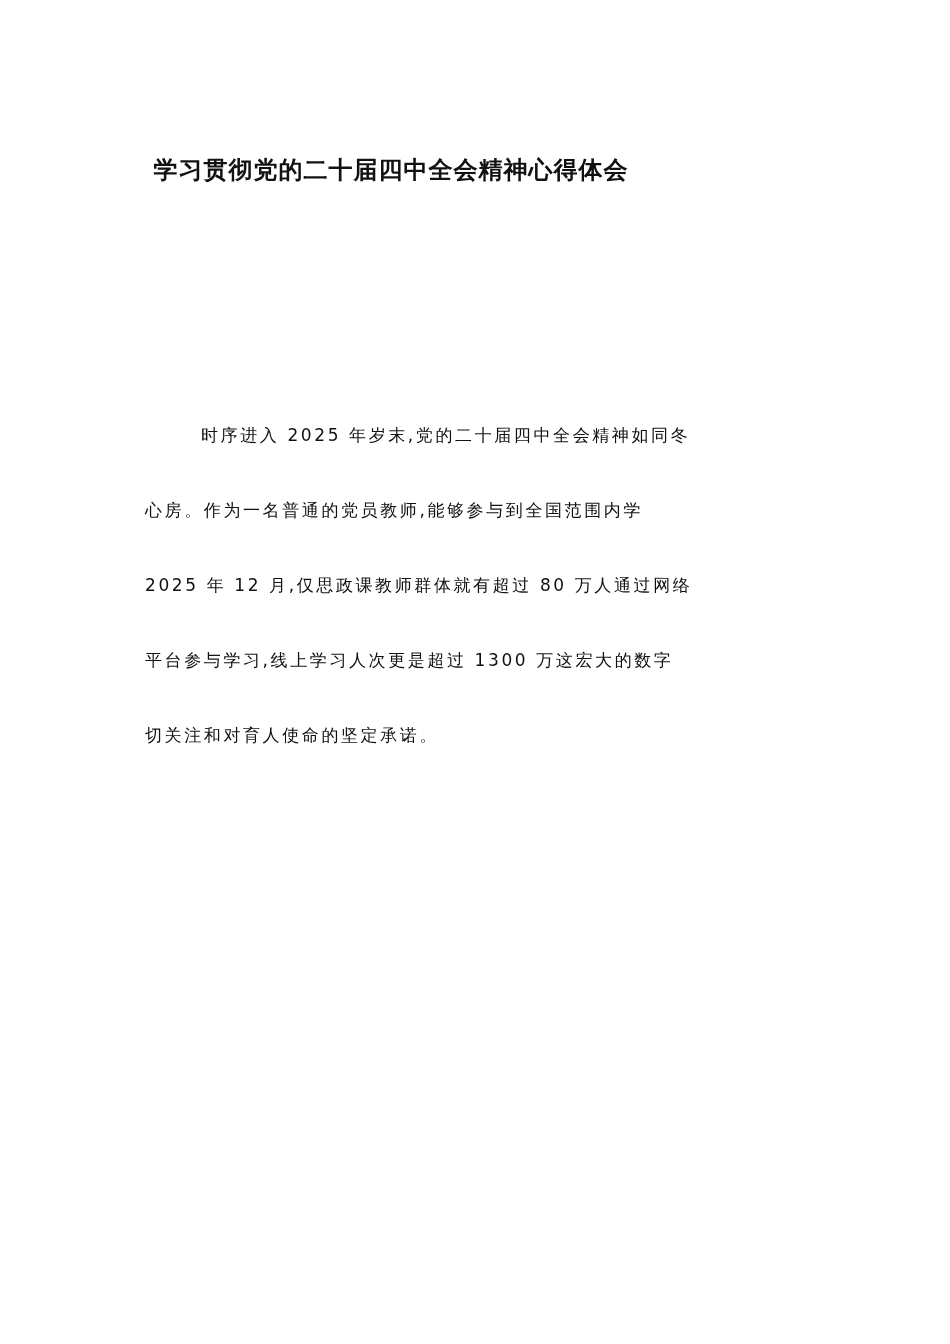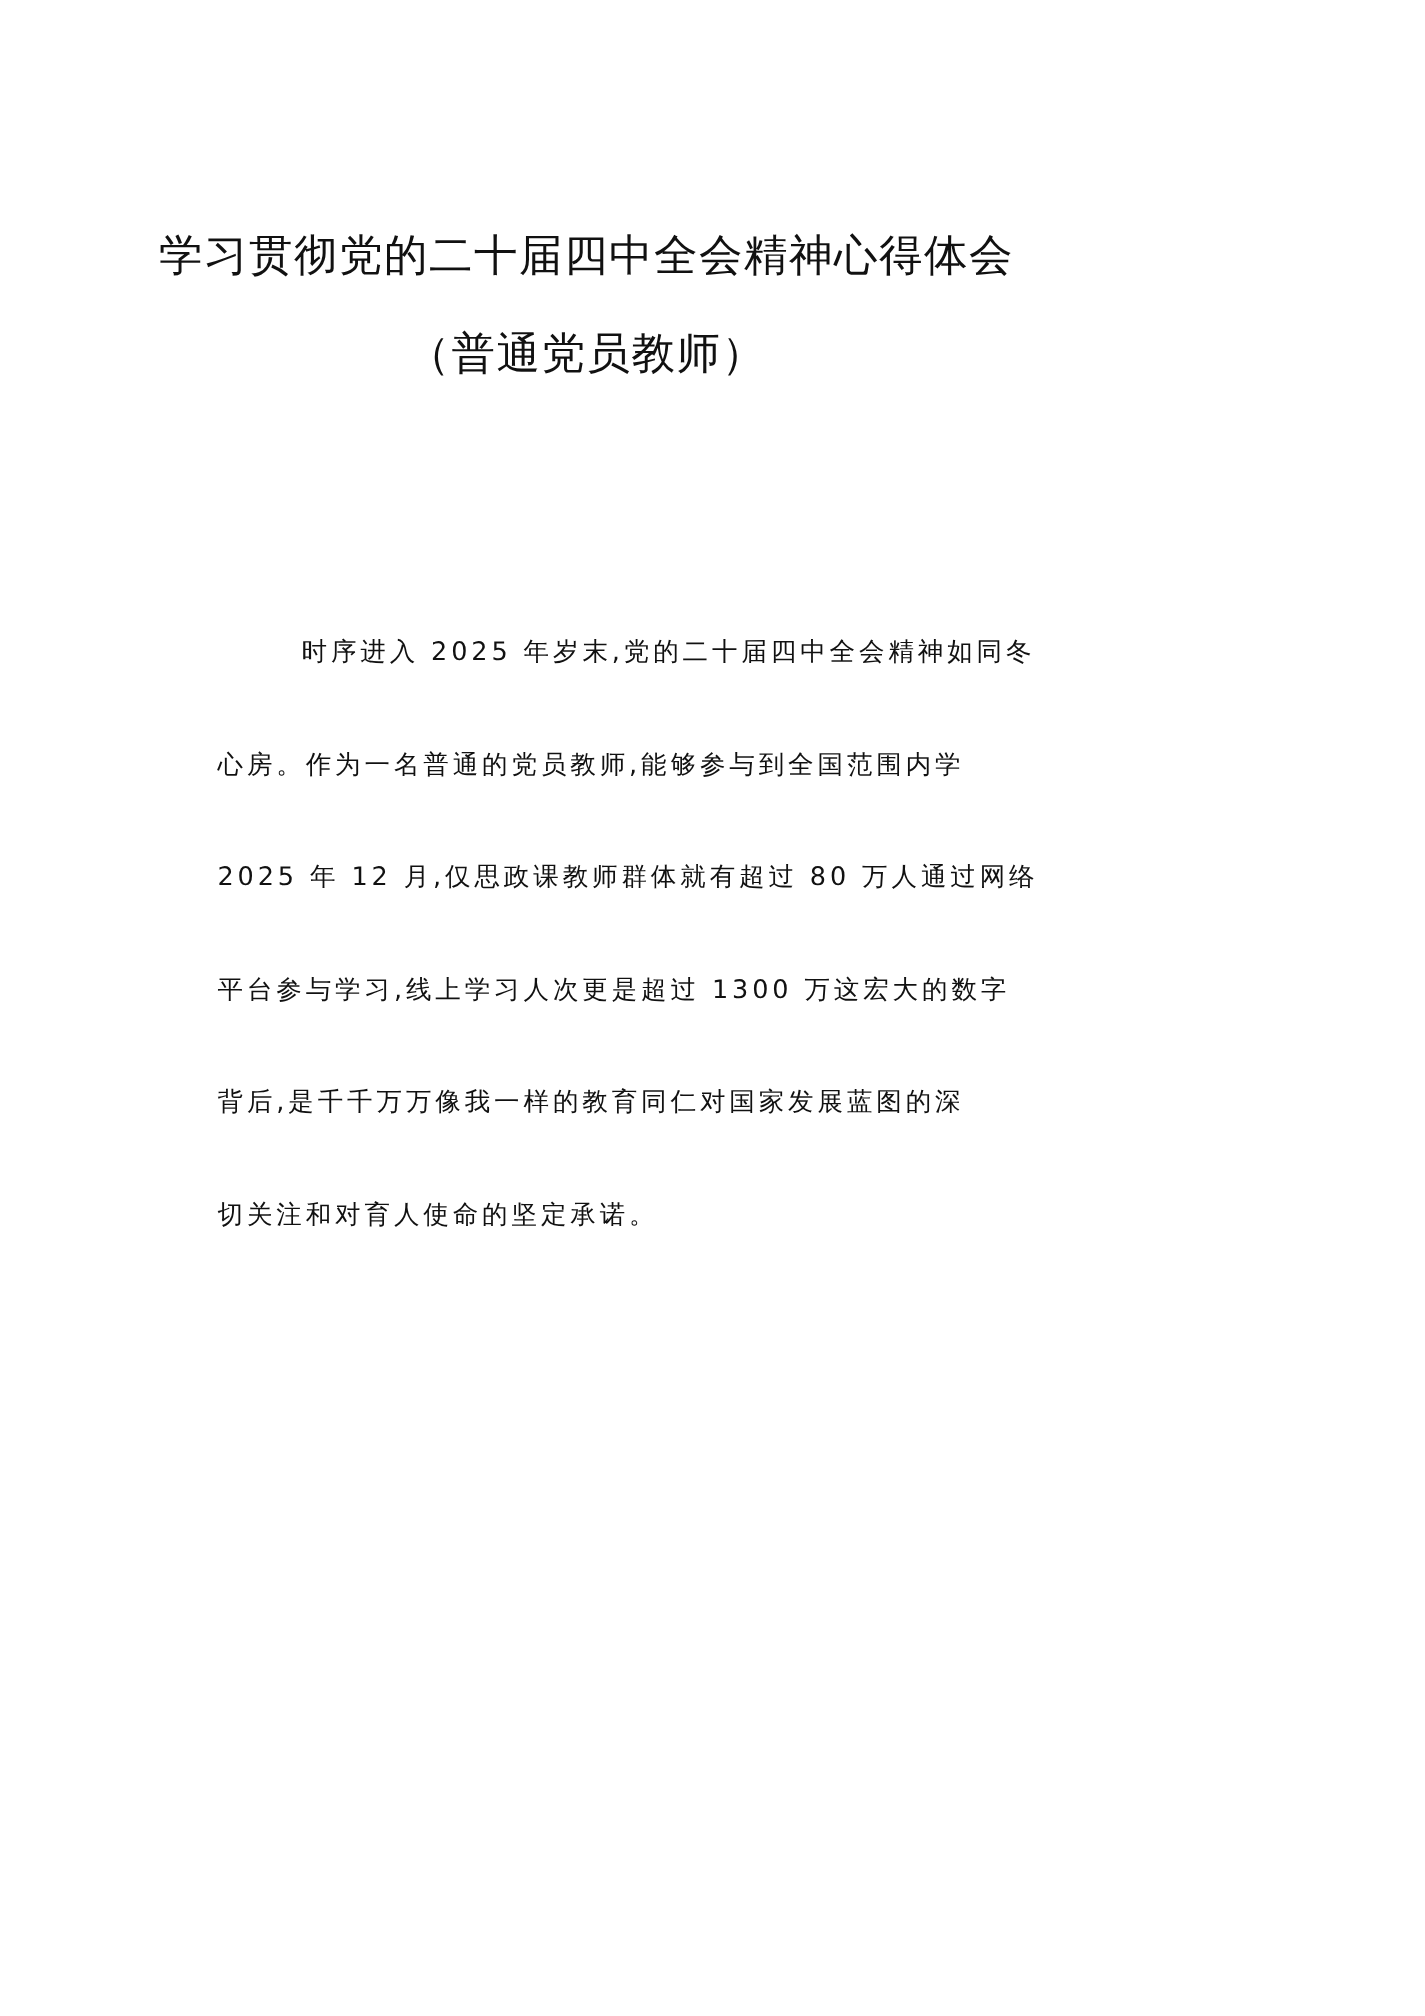--- a/index.html
+++ b/index.html
@@ -1,39 +1,37 @@
 <!DOCTYPE html>
 <html><head>
 <meta charset="utf-8">
 <style>
   html, body { margin: 0; padding: 0; background: #ffffff; }
   body { width: 950px; height: 1344px; position: relative; overflow: hidden;
          font-family: "DejaVu Sans", "Liberation Sans", sans-serif; color: #111; }
   .page { position: absolute; left: 0; top: 0; width: 950px; height: 1344px; background: #fff; }
   .title { position: absolute; left: 0; width: 782px; text-align: center;
-           font-size: 29px; font-weight: normal; letter-spacing: 1px; line-height: 40px; }
+           font-size: 24px; font-weight: bold; letter-spacing: 1px; line-height: 40px; }
   .t1 { top: 150px; }
   .t2 { top: 215px; }
   .body { position: absolute; left: 145px; width: 662px; top: 398px; }
   .para { margin: 0; font-size: 17px; line-height: 75px; text-align: justify;
           text-align-last: left; letter-spacing: 2.6px; }
   .gap { height: 53px; }
   .line { display: block; white-space: nowrap; }
 </style>
 </head>
 <body>
 
 <div class="page">
   <div class="title t1">学习贯彻党的二十届四中全会精神心得体会</div>
-  <div class="title t2">（普通党员教师）</div>
 
   <div class="body">
     <div class="para">
       <span class="line" style="padding-left:56px">时序进入 2025 年岁末,党的二十届四中全会精神如同冬</span>
       <span class="line">心房。作为一名普通的党员教师,能够参与到全国范围内学</span>
       <span class="line">2025 年 12 月,仅思政课教师群体就有超过 80 万人通过网络</span>
       <span class="line">平台参与学习,线上学习人次更是超过 1300 万这宏大的数字</span>
-      <span class="line">背后,是千千万万像我一样的教育同仁对国家发展蓝图的深</span>
       <span class="line">切关注和对育人使命的坚定承诺。</span>
     </div>
     <div class="gap"></div>
   </div>
 </div>
 
 </body></html>

